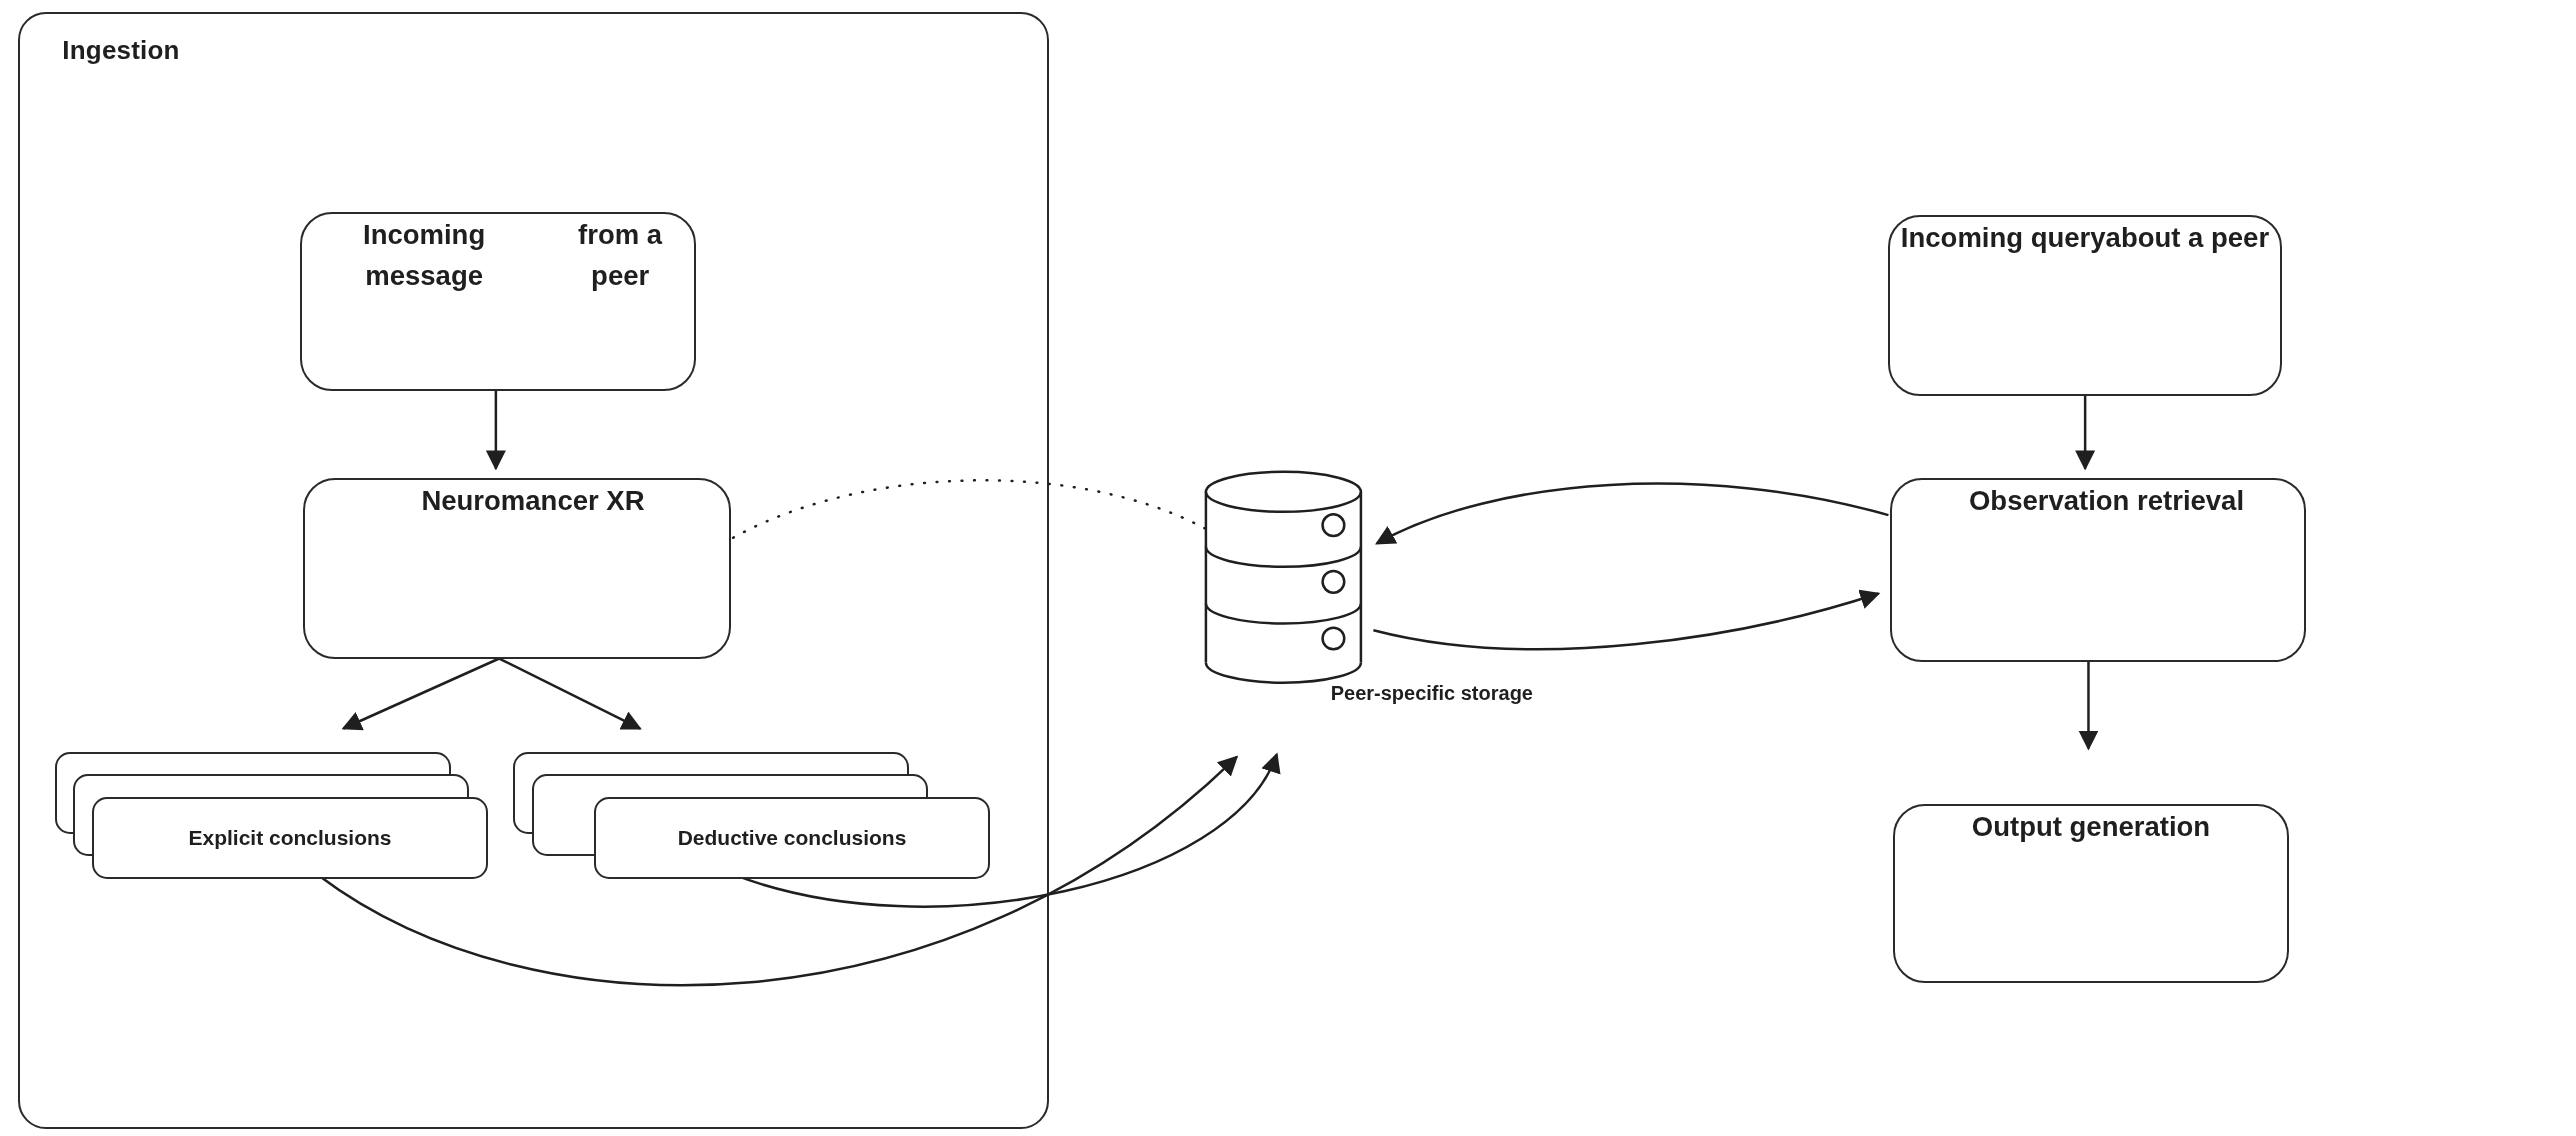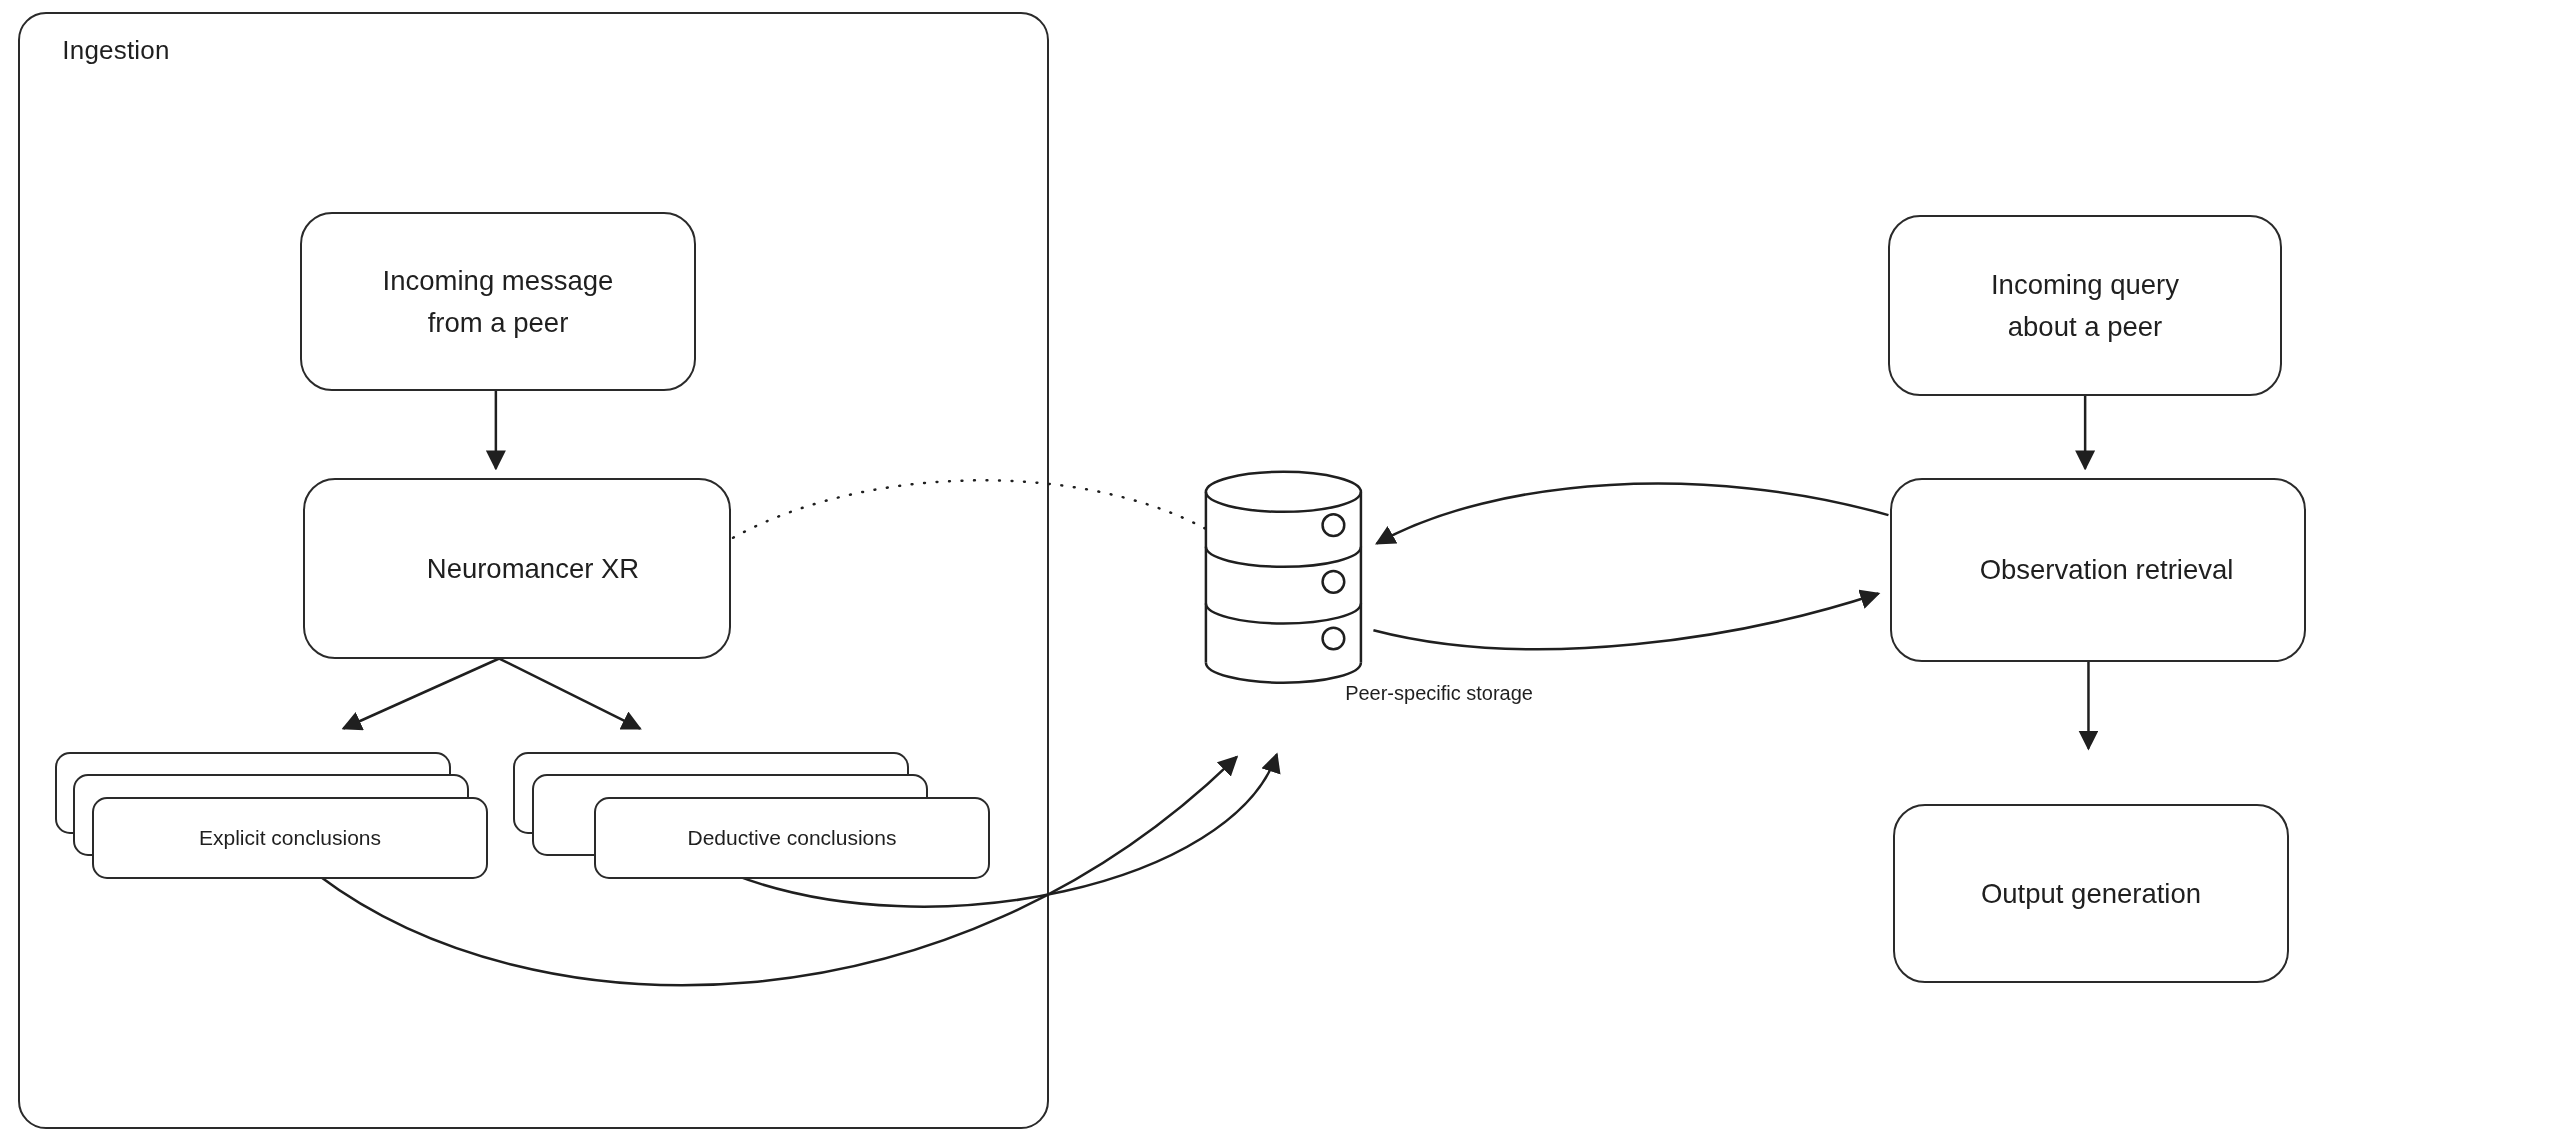--- a/index.html
+++ b/index.html
@@ -8,20 +8,21 @@
     background: #ffffff;
     font-family: "Liberation Sans", sans-serif;
     color: #1f1f1f;
   }
   .page {
     position: relative;
     width: 2576px;
     height: 1137px;
     background: #ffffff;
     overflow: hidden;
+    font-weight: bold;
   }
   .group {
     position: absolute;
     border: 2.5px solid #2a2a2a;
     border-radius: 28px;
     background: transparent;
   }
   .group-label {
     position: absolute;
     top: 21.7px;
@@ -35,22 +36,21 @@
     width: 2576px;
     height: 1137px;
     pointer-events: none;
   }
   .node {
     position: absolute;
     border: 2.5px solid #2a2a2a;
     border-radius: 32px;
     background: #ffffff;
     display: flex;
-    flex-direction: column;
-    align-items: center;
+    flex-direction: row;
     justify-content: center;
     text-align: center;
     font-size: 27.5px;
     line-height: 1.5;
   }
   .card {
     position: absolute;
     width: 392px;
     height: 78px;
     border: 2.5px solid #2a2a2a;

